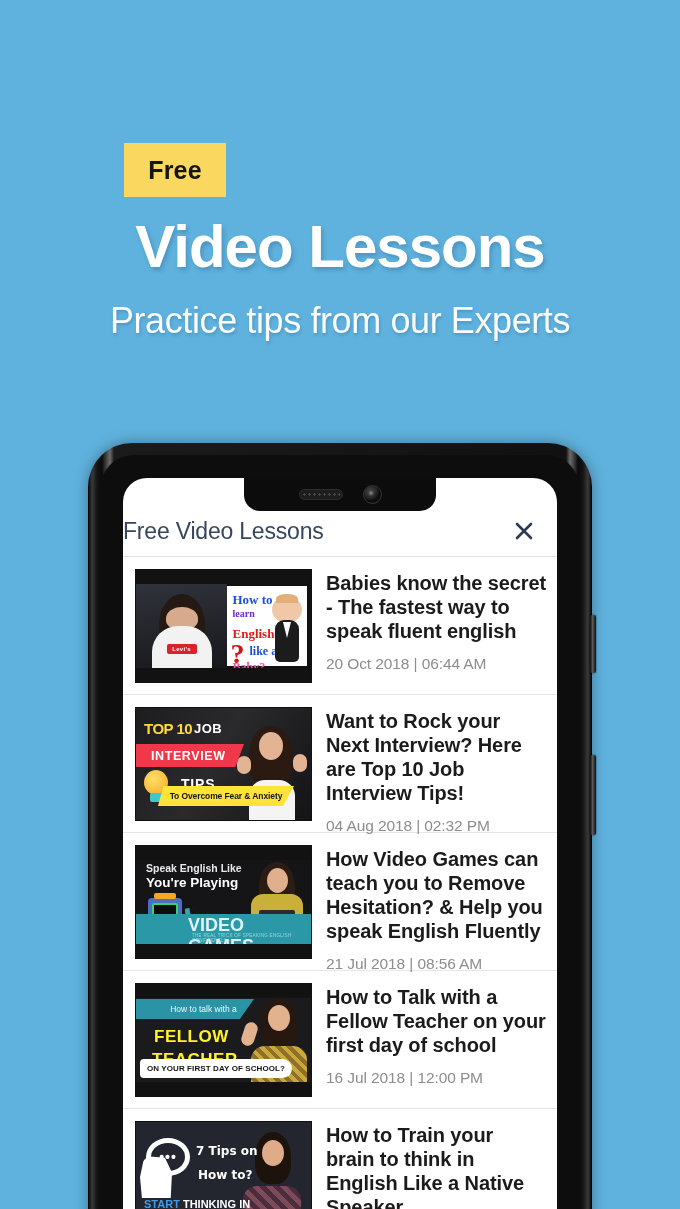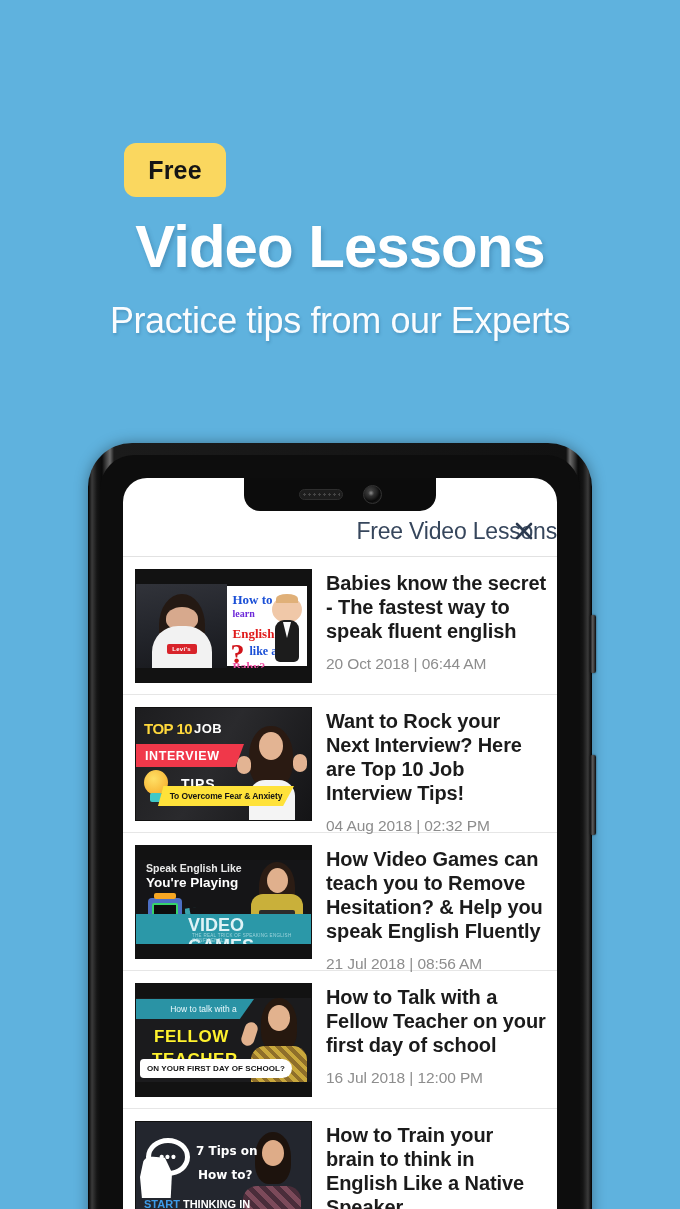--- a/index.html
+++ b/index.html
@@ -14,21 +14,20 @@
   
   .hero { position:absolute; left:0; top:0; width:680px; height:440px; }
 
   .free-badge {
     position:absolute; left:124px; top:143px;
     width:102px; height:54px;
     background:#FAD75F;
     display:flex; align-items:center; justify-content:center;
     font-weight:bold; font-size:25px; color:#151515;
     letter-spacing:.2px;
-    border-radius:12px;
   }
 
   .hero-title {
     position:absolute; left:0; top:214px; width:680px;
     text-align:center;
     font-size:60px; font-weight:bold; color:#ffffff;
     letter-spacing:-1px;
     text-shadow:2px 3px 4px rgba(30,80,120,.30);
     line-height:1.1;
   }
@@ -104,21 +103,21 @@
     width:6px; border-radius:2px;
     background:linear-gradient(90deg,#0b0b0b,#5c5c5c 45%,#2a2a2a 80%,#0a0a0a);
     box-shadow:0 0 2px rgba(0,0,0,.6);
   }
   .side-btn.volume { top:172px; height:58px; }
   .side-btn.power  { top:312px; height:80px; }
 
   
   .app-header {
     position:relative; height:79px;
-    display:flex; align-items:flex-end; justify-content:flex-end;
+    display:flex; align-items:flex-end; justify-content:flex-start;
     border-bottom:1px solid #e2e2e2;
     padding-bottom:11px;
   }
   .app-title {
     font-size:23px; font-weight:400; color:#36465C; letter-spacing:-.2px;
   }
   .close-btn {
     position:absolute; right:16px; bottom:8px;
     width:34px; height:34px;
     display:flex; align-items:center; justify-content:center;
@@ -208,21 +207,21 @@
     font-size:15px; font-weight:bold; color:#FFD83C; letter-spacing:-.5px;
   }
   .t2 .job{
     position:absolute; left:58px; top:13px;
     font-size:13px; font-weight:bold; color:#fff; letter-spacing:.5px;
   }
   .t2 .ribbon{
     position:absolute; left:0; top:36px; width:108px; height:23px;
     background:#F0384A;
     clip-path:polygon(0 0,100% 0,92% 100%,0 100%);
-    display:flex; align-items:center; padding-left:9px;
+    display:flex; align-items:center; padding-left:15px;
   }
   .t2 .ribbon span{ color:#fff; font-size:12.5px; font-weight:bold; letter-spacing:.6px;}
   .t2 .tips{
     position:absolute; left:45px; top:68px;
     font-size:14px; font-weight:bold; color:#fff; letter-spacing:.8px;
   }
   .t2 .bulb{
     position:absolute; left:6px; top:62px; width:28px; height:34px;
   }
   .t2 .bulb .glass{

